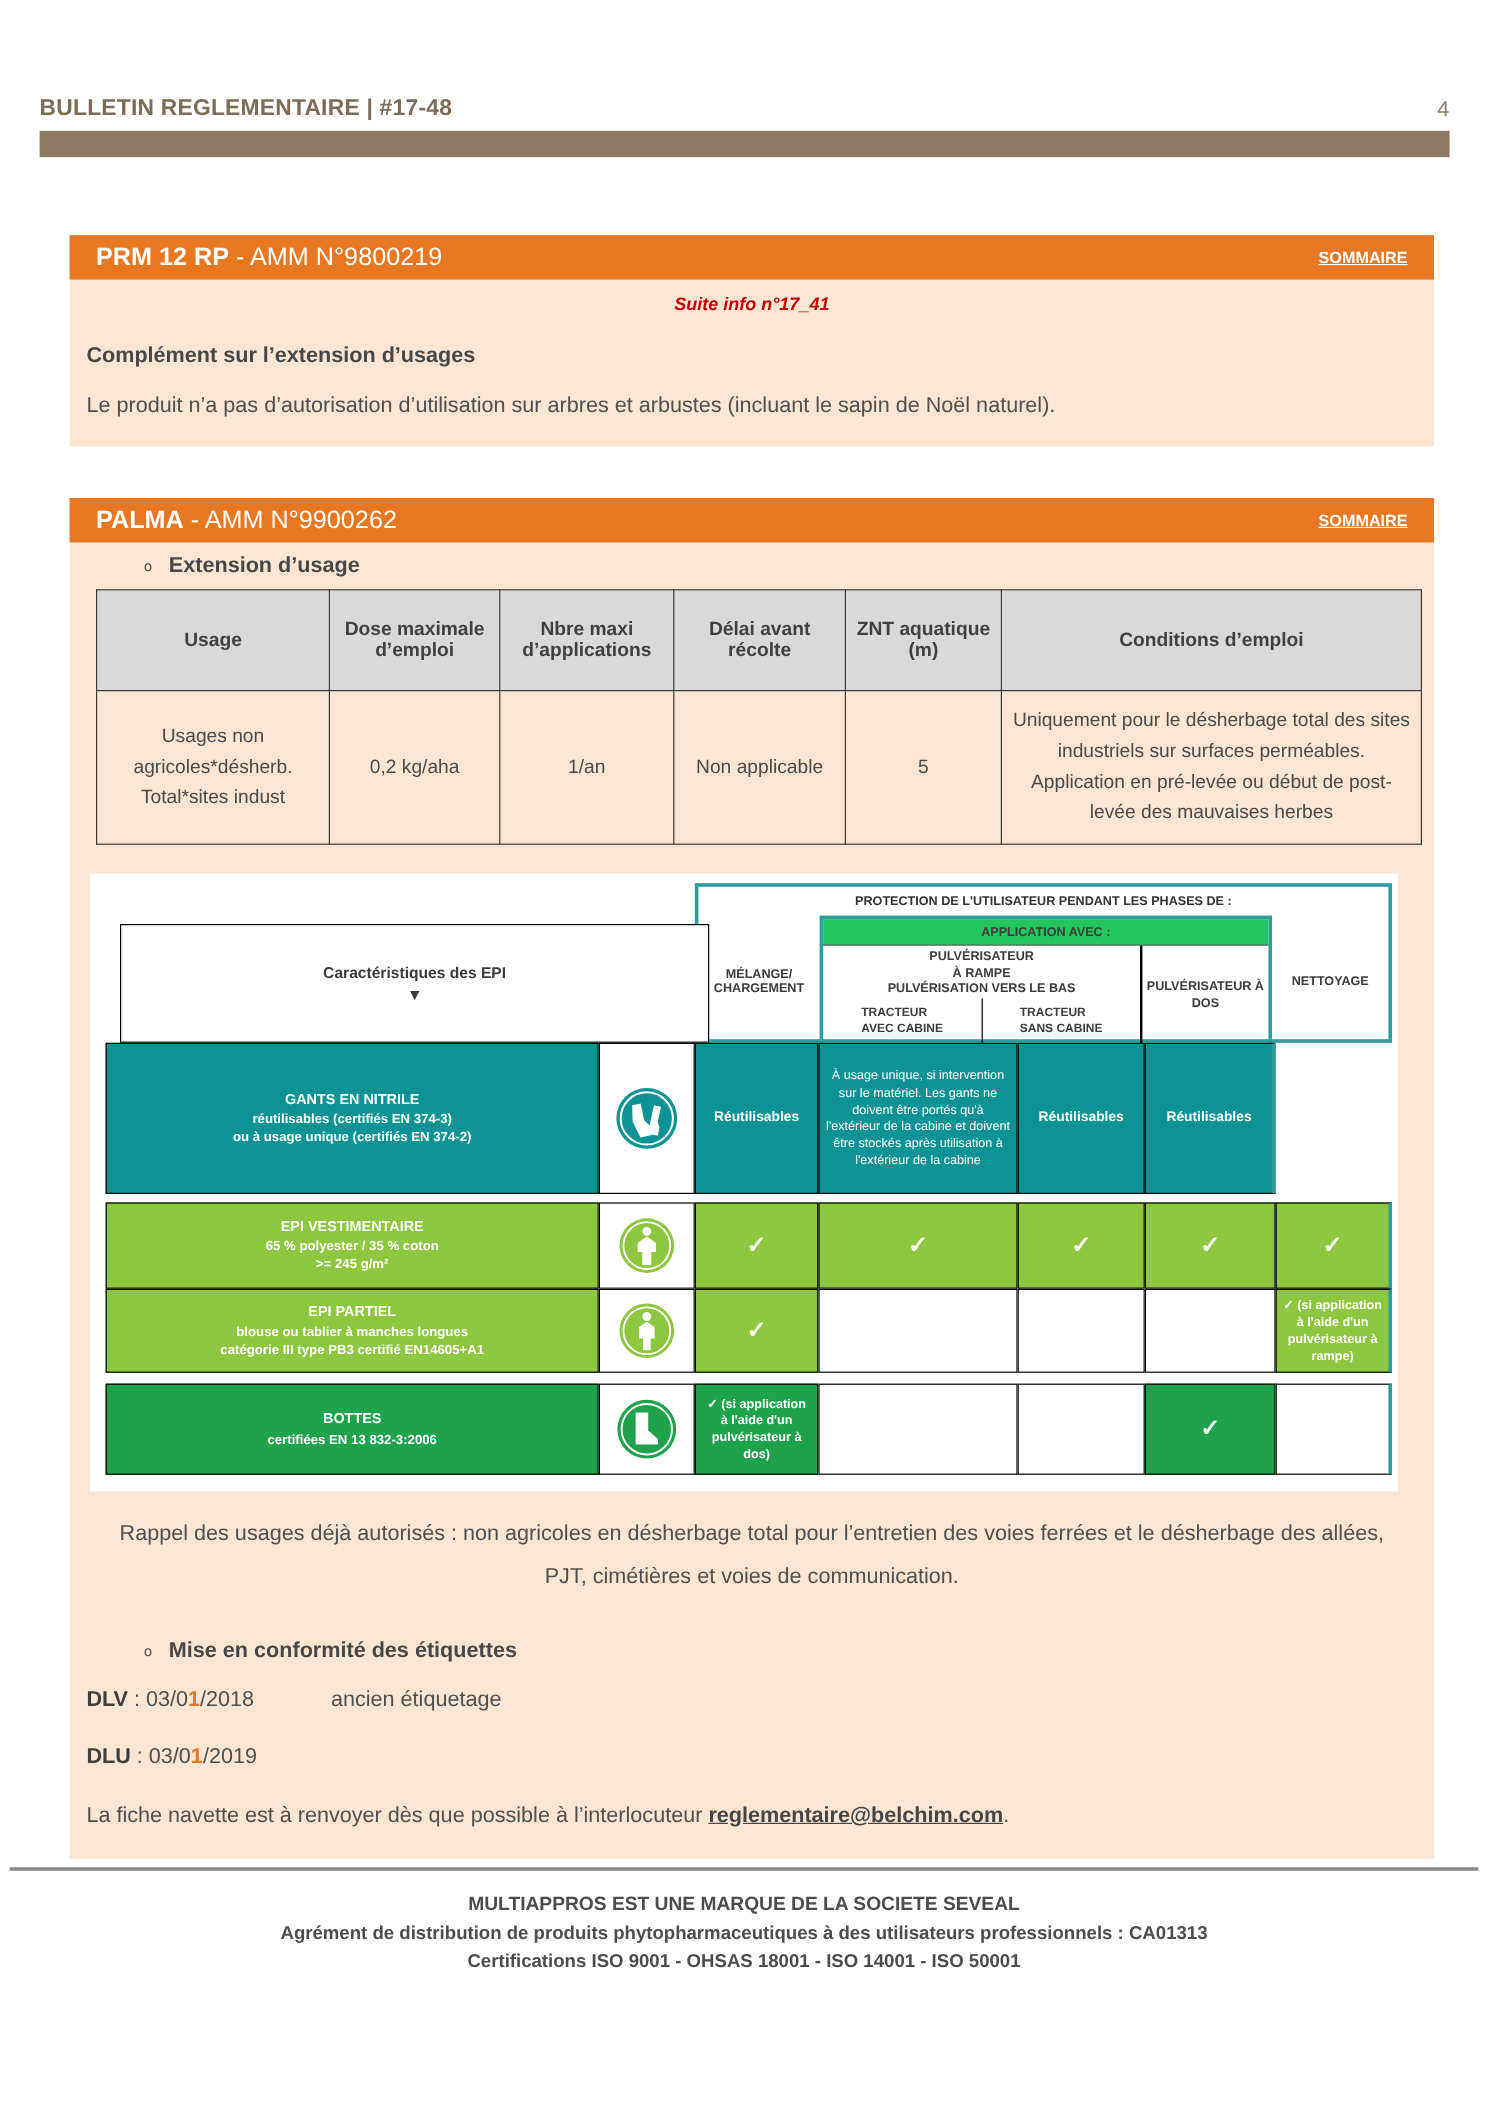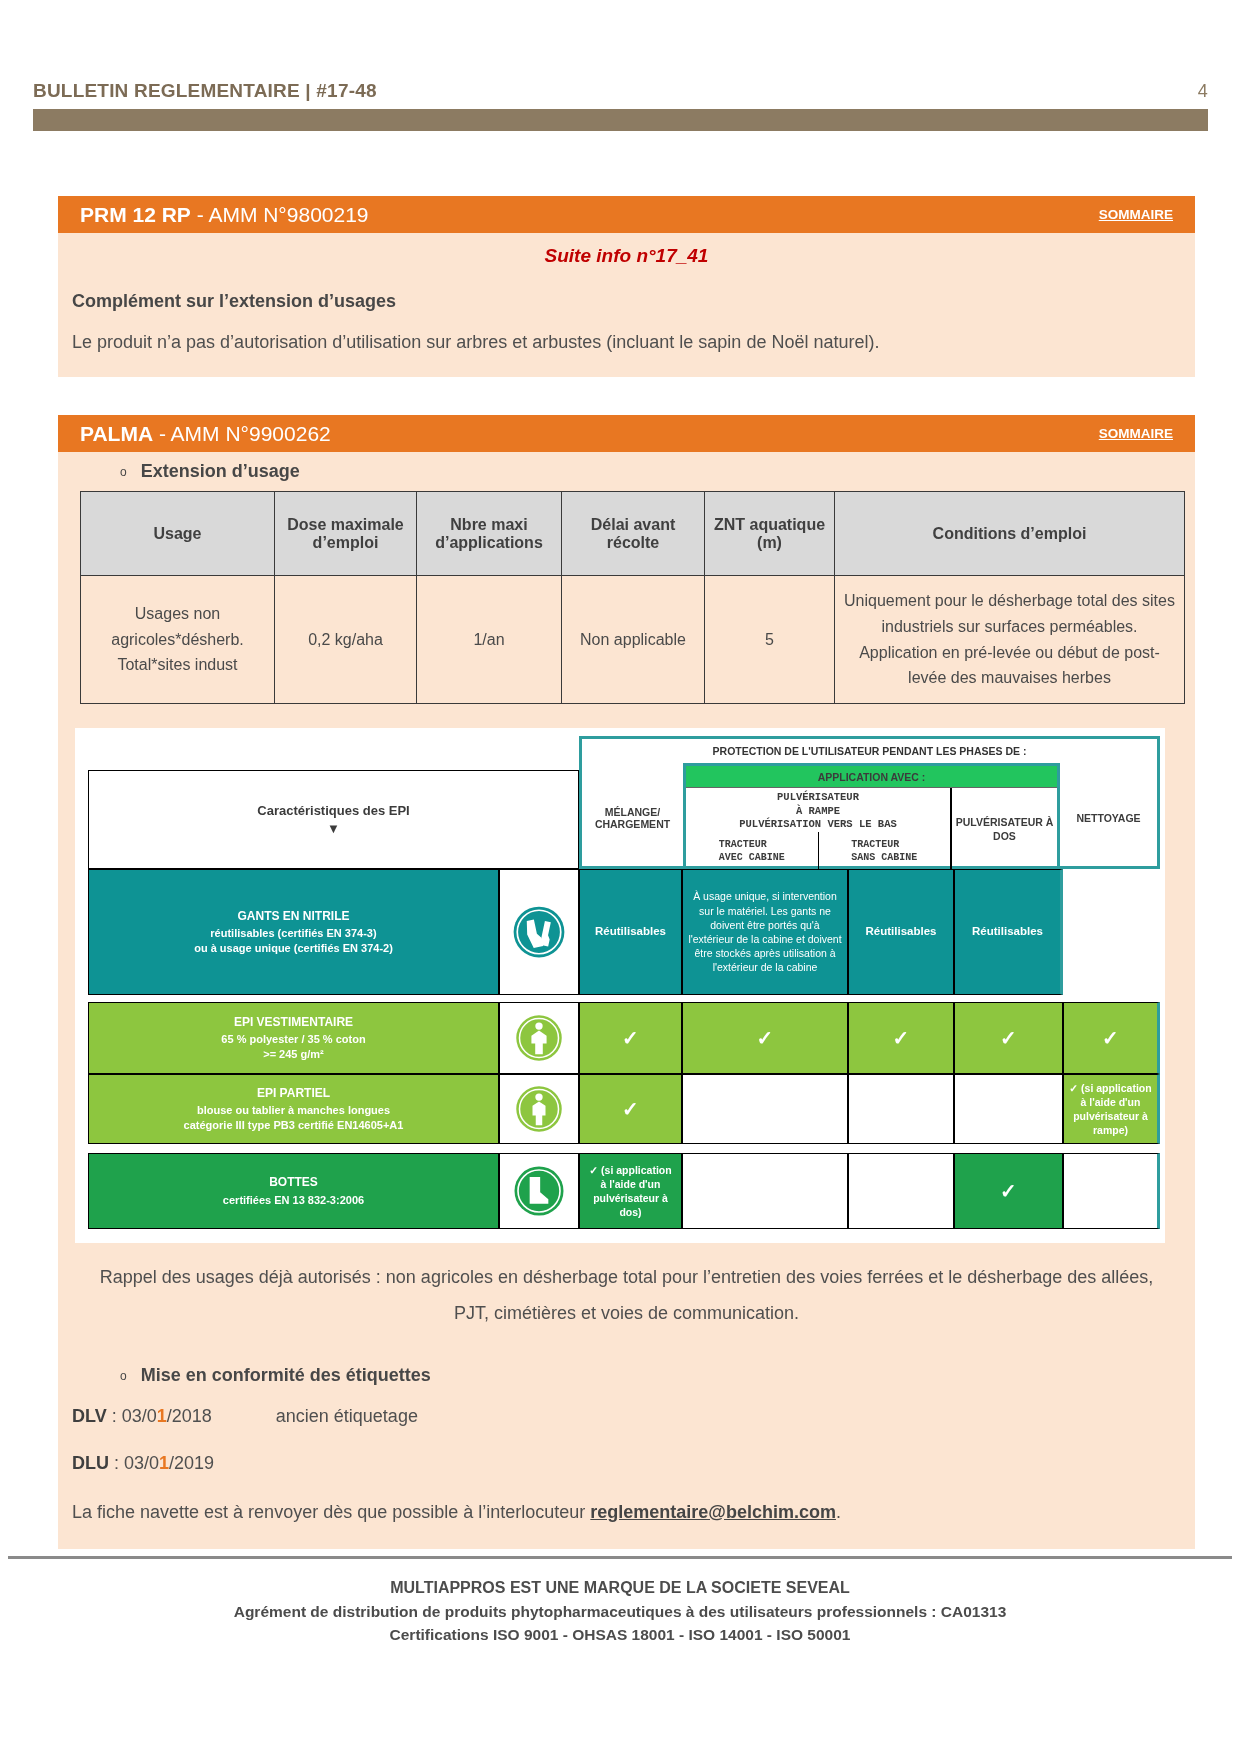--- a/index.html
+++ b/index.html
@@ -25,21 +25,21 @@
   .section-bar {
     height: 37px; background: #E87722; color: #fff;
     display: flex; justify-content: space-between; align-items: center; padding: 11px 22px;
   }
   .bar-title { font-size: 21px; }
   .bar-title .bname { font-weight: bold; }
   .sommaire { color: #fff; font-size: 13.5px; font-weight: bold; text-decoration: underline; cursor: pointer; }
 
   
   .prm { top: 196px; padding-bottom: 20px; }
-  .suite-info { margin-top: 12px; text-align: center; color: #C00000; font-style: italic; font-weight: bold; font-size: 19px; }
+  .suite-info { margin-top: 12px; text-align: center; color: #C00000; font-style: italic; font-weight: bold; font-size: 15px; }
   .prm-subtitle { margin: 24px 0 0 14px; font-weight: bold; font-size: 18px; color: #474747; }
   .prm-body { margin: 20px 14px 4px 14px; font-size: 18px; }
 
   
   .palma { top: 415px; padding-bottom: 20px; }
   .bullet-heading { display: flex; align-items: center; gap: 14px; margin: 9px 0 9px 62px; font-weight: bold; font-size: 18px; color: #474747; }
   .bullet { font-size: 12px; font-weight: normal; color: #474747; }
 
   
   table.usage { border-collapse: collapse; margin-left: 22px; width: 1104px; table-layout: fixed; }
@@ -48,32 +48,32 @@
   table.usage td { font-size: 16px; color: #4a4a4a; height: 128px; line-height: 1.6; }
   .cond p { margin: 0; line-height: 1.6; }
 
   
   .epi-block { background: #fff; margin: 24px 0 0 17px; width: 1090px; padding: 8px 5px 14px 13px; }
   .epi-grid { width: 1072px; font-family: "Liberation Sans", sans-serif; }
 
   .epi-header { display: flex; height: 133px; }
   .epi-h-left { width: 491px; position: relative; }
   .epi-h-caract {
-    position: absolute; bottom: 0; left: 0; width: 491px; height: 99px;
+    position: absolute; bottom: 0; left: 12px; width: 491px; height: 99px;
     border: 1px solid #000; display: flex; flex-direction: column; justify-content: center; align-items: center;
     gap: 3px; font-weight: bold; font-size: 13px; color: #3b3b3b; background: #fff;
   }
   .epi-h-right { width: 581px; border: 3px solid #2E9D9E; display: flex; flex-direction: column; background: #fff; }
   .protection-h { height: 24px; line-height: 24px; text-align: center; font-weight: bold; font-size: 10.5px; color: #333; }
   .epi-h-cols { flex: 1; display: flex; }
   .melange-h { width: 101px; display: flex; align-items: center; justify-content: center; text-align: center; font-weight: bold; font-size: 10.5px; color: #3b3b3b; }
   .app-box { width: 377px; border: 3px solid #2E9D9E; display: flex; flex-direction: column; }
   .app-title { height: 22px; line-height: 22px; background: #22c55e; border-bottom: 1px solid #666; text-align: center; font-weight: bold; font-size: 10.5px; color: #3b3b3b; }
   .app-cols { flex: 1; display: flex; }
-  .rampe-group { width: 266px; border-right: 2px solid #000; display: flex; flex-direction: column; font-family: Liberation Mono, monospace; }
+  .rampe-group { width: 266px; border-right: 2px solid #000; display: flex; flex-direction: column; }
   .rampe-title { flex: 1; padding-top: 3px; text-align: center; font-weight: bold; font-size: 10.5px; color: #3b3b3b; line-height: 1.3; }
   .tracteurs { height: 38px; display: flex; }
   .tracteurs .tr-cell { flex: 1; display: flex; align-items: center; justify-content: center; text-align: left; font-weight: bold; font-size: 10px; color: #3b3b3b; line-height: 1.3; }
   .tracteurs .tr-cell + .tr-cell { border-left: 1px solid #000; }
   .dos-h { flex: 1; display: flex; align-items: center; justify-content: center; text-align: center; font-weight: bold; font-size: 10.5px; color: #3b3b3b; line-height: 1.35; }
   .nettoyage-h { flex: 1; display: flex; align-items: center; justify-content: center; font-weight: bold; font-size: 10.5px; color: #3b3b3b; }
 
   .epi-row { display: grid; grid-template-columns: 411px 80px 103px 166px 106px 109px 97px; }
   .epi-row .cell {
     border: 1px solid #000; display: flex; align-items: center; justify-content: center;

